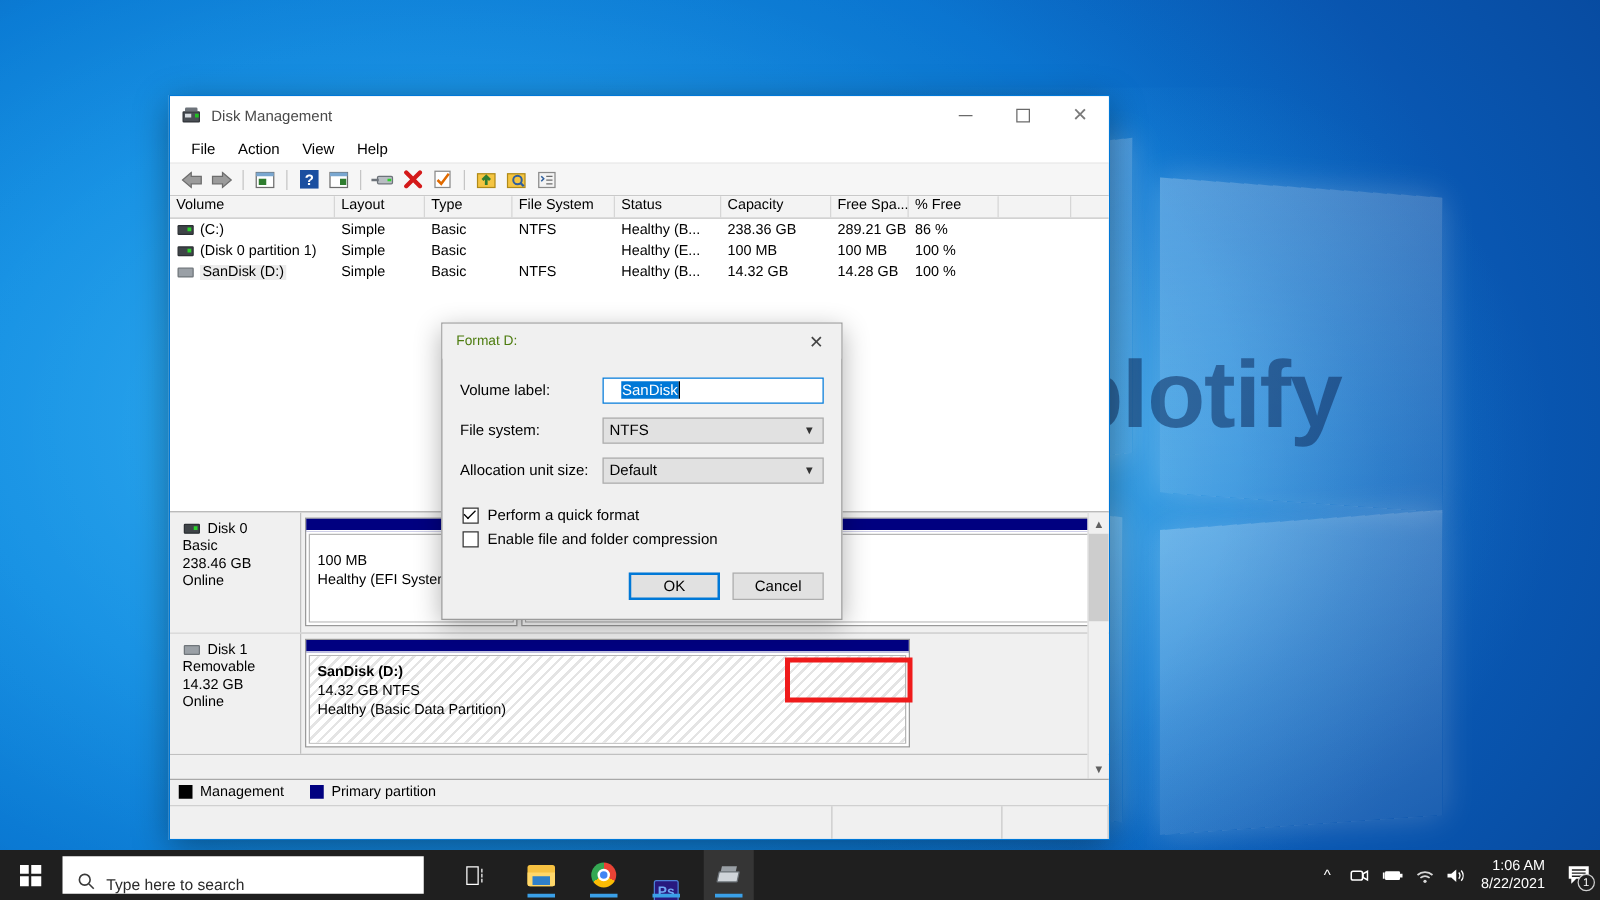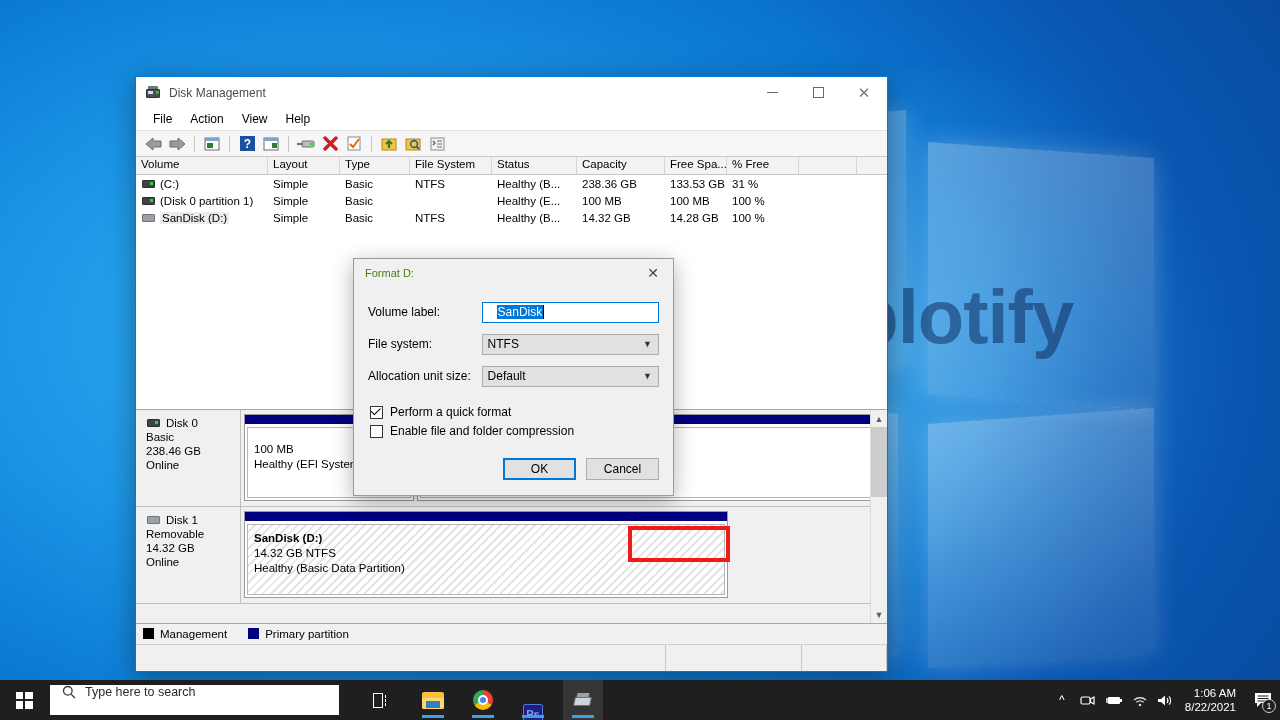--- a/index.html
+++ b/index.html
@@ -240,21 +240,21 @@
   #taskbar {
     position: absolute; left: 0; bottom: 0; width: 1280px; height: 40px;
     background: #1f1f1f; display: flex; align-items: center;
     color: #fff; font-size: 12px;
   }
   .start { width: 48px; height: 40px; display: flex; align-items: center; justify-content: center; }
   .win-logo { width: 17px; height: 17px; display: grid; grid-template-columns: 1fr 1fr; grid-template-rows: 1fr 1fr; gap: 2px; }
   .win-logo i { background: #fff; display: block; }
   .searchbox {
     width: 289px; height: 30px; background: #fff; color: #2b2b2b;
-    display: flex; align-items: flex-start; gap: 9px; padding-left: 12px;
+    display: flex; align-items: flex-end; gap: 9px; padding-left: 12px;
     font-size: 12.5px; margin-left: 2px;
   }
   .tb-icon { width: 40px; height: 40px; display: flex; align-items: center; justify-content: center; position: relative; }
   .tb-icon.active { background: rgba(255,255,255,0.10); }
   .tb-underline { position: absolute; bottom: 2px; left: 9px; width: 22px; height: 3px; background: #3aa0e8; }
   .tray { margin-left: auto; display: flex; align-items: center; height: 40px; }
   .tray-ico { width: 26px; height: 40px; display: flex; align-items: center; justify-content: center; font-size: 12px; color: #fff; }
   .clock { display: flex; flex-direction: column; align-items: flex-end; justify-content: center; padding: 0 10px 0 6px; line-height: 14px; font-size: 11.5px; }
   .notif { width: 34px; height: 40px; display: flex; align-items: center; justify-content: center; position: relative; }
   .notif-badge {
@@ -420,22 +420,22 @@
               <span class="d2"></span>
             </span>
             <span>(C:)</span>
           </span>
         </div>
       <div class="vc c-lay">Simple</div>
       <div class="vc c-typ">Basic</div>
       <div class="vc c-fs">NTFS</div>
       <div class="vc c-sta">Healthy (B...</div>
       <div class="vc c-cap">238.36 GB</div>
-      <div class="vc c-fsp">133.53 GB</div>
-      <div class="vc c-pct">31 %</div>
+      <div class="vc c-fsp">289.21 GB</div>
+      <div class="vc c-pct">86 %</div>
     </div>
 
     <div class="vrow">
       <div class="vc c-vol">
           <span class="vname">
             <span class="dico">
               <span class="d1"></span>
               <span class="d2"></span>
             </span>
             <span>(Disk 0 partition 1)</span>

